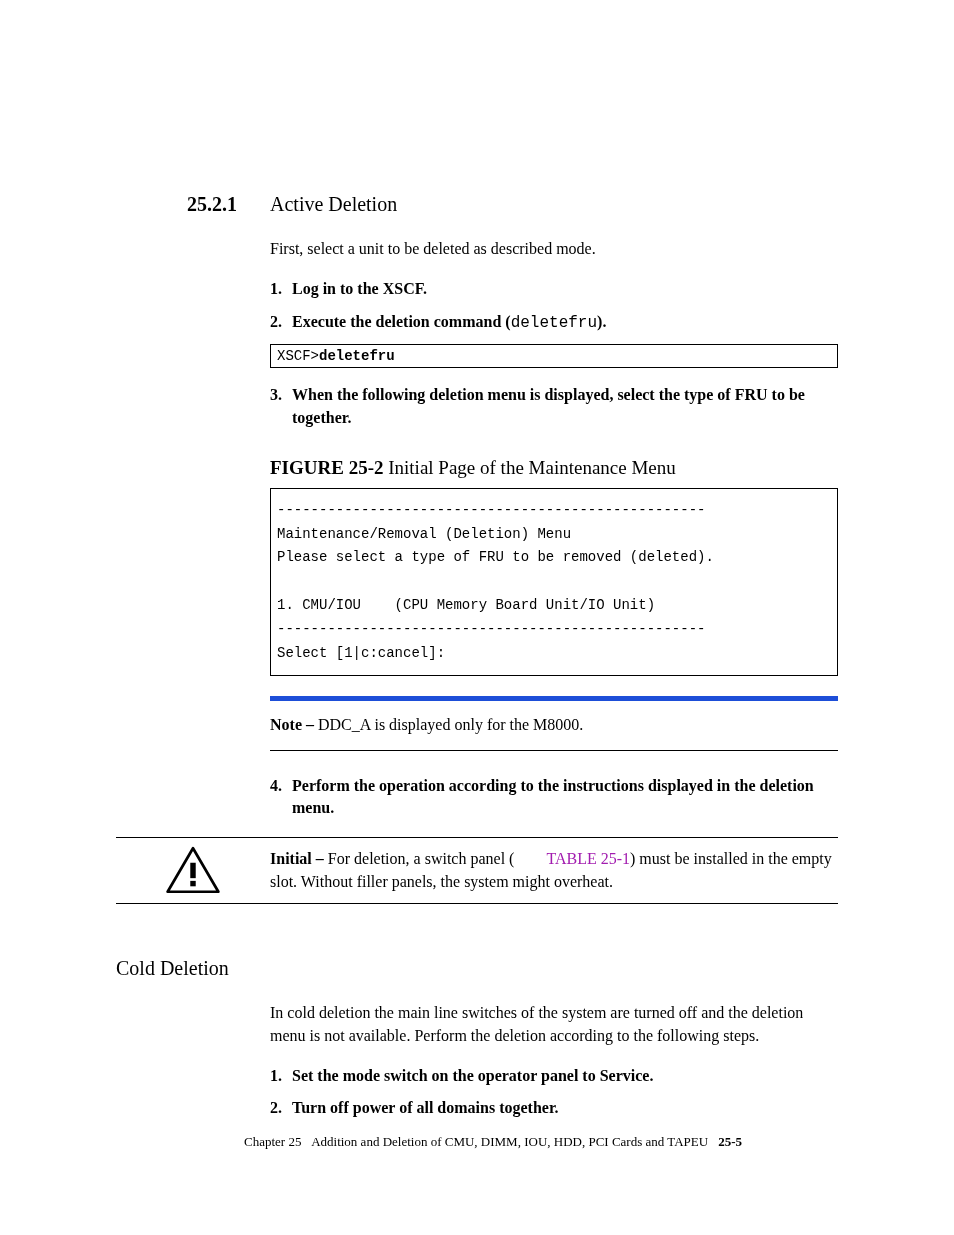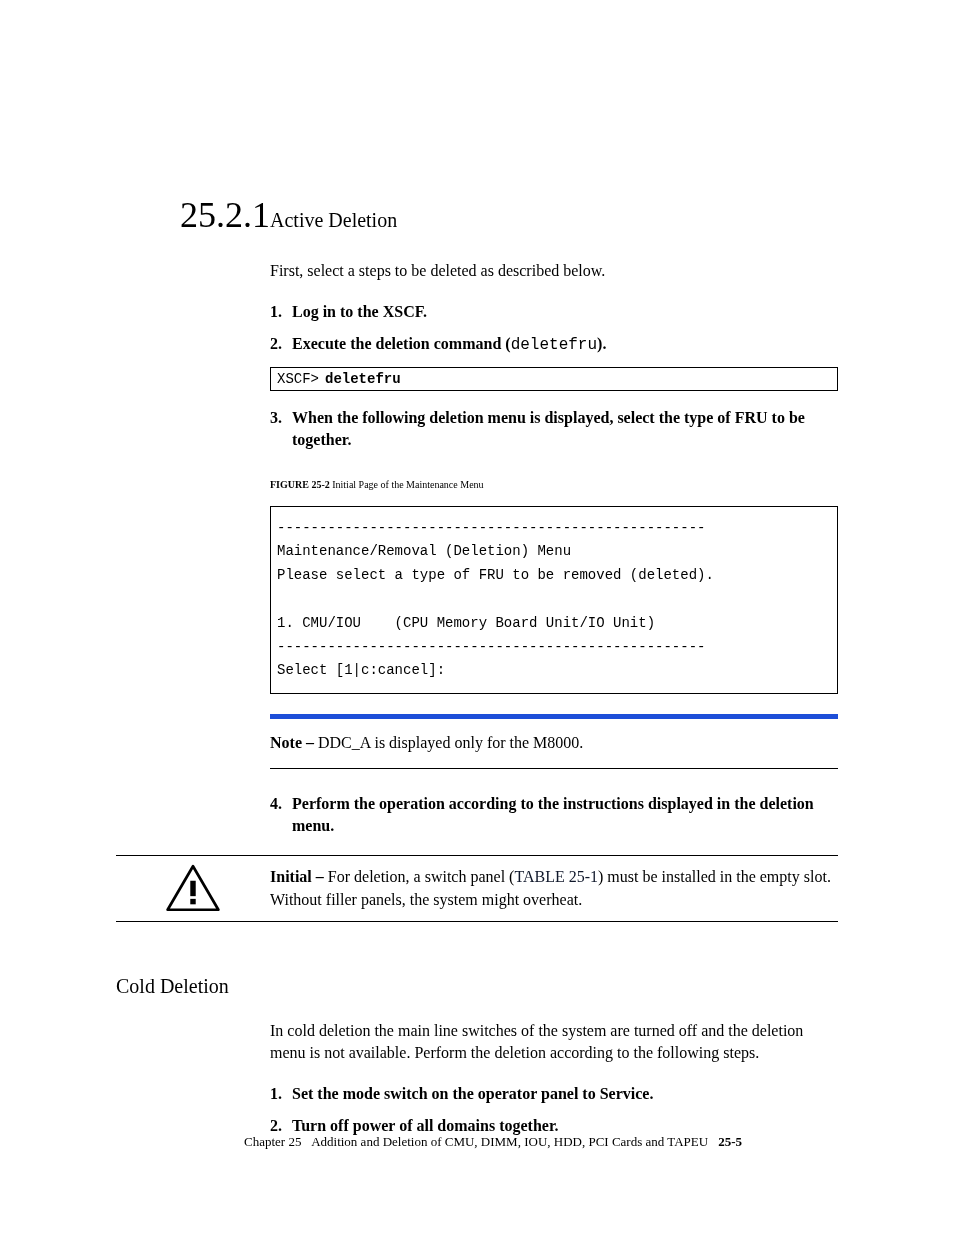--- a/index.html
+++ b/index.html
@@ -8,70 +8,70 @@
       height: 1235px;
       background: #fff;
       font-family: Palatino, "Palatino Linotype", Georgia, serif;
       color: #000;
       position: relative;
       font-size: 16px;
       line-height: 1.4;
     }
     .page { padding: 190px 116px 0 116px; }
     .section-row { display: flex; align-items: baseline; margin-bottom: 20px; }
-    .section-num { width: 154px; font-size: 36px; font-weight: 400; flex-shrink: 0; text-align: right; padding-left: 38px; }
+    .section-num { width: 154px; font-size: 20px; font-weight: 700; flex-shrink: 0; text-align: center; padding-left: 38px; }
     .section-title { font-size: 20px; font-weight: 400; }
     .body-col { margin-left: 154px; }
     .para { margin-bottom: 18px; }
     .step { display: flex; margin-bottom: 10px; }
     .step-num { font-weight: bold; width: 22px; flex-shrink: 0; }
     .step-txt { font-weight: bold; flex: 1; }
     .step-note { margin-left: 22px; margin-bottom: 14px; }
     .mono { font-family: "Courier New", Courier, monospace; }
     .codebox {
       border: 1px solid #000;
       padding: 2px 6px;
       font-family: "Courier New", Courier, monospace;
       font-size: 14px;
       margin: 4px 0 16px 0;
       line-height: 1.3;
     }
     .codebox-tall { padding: 10px 6px; white-space: pre; line-height: 1.7; font-size: 14px; }
     .bold { font-weight: bold; }
-    .fig-caption { font-size: 10px; margin-bottom: 14px; margin-top: 6px; }
+    .fig-caption { font-size: 19px; margin-bottom: 6px; margin-top: 6px; }
     .fig-caption .fig-label { font-weight: bold; font-variant: small-caps; }
     .note-block { border-top: 5px solid #1d4ed8; border-bottom: 1px solid #000; padding: 13px 0; margin: 20px 0 24px 0; }
     .caution-row { display: flex; align-items: flex-start; border-top: 1px solid #000; border-bottom: 1px solid #000; padding: 0; margin: 18px 0 50px 0; }
     .caution-icon { width: 154px; flex-shrink: 0; display: flex; justify-content: center; align-items: flex-start; padding-top: 6px; }
     .caution-icon svg { width: 58px; height: 52px; }
     .caution-body { flex: 1; padding: 10px 0; }
-    .xref { color: #0f172a; }
+    .xref { color: #a21caf; margin-left: 32px; }
     .footer {
       position: absolute;
       bottom: 84px;
       left: 16px;
       width: 954px;
       text-align: center;
       font-size: 13px;
     }
     .footer .pg { font-weight: bold; margin-left: 10px; }
-    .prompt-line { display: flex; align-items: baseline; gap: 6px; }
+    .prompt-line { display: flex; align-items: baseline; }
   </style>
 </head>
 <body>
 
 <div class="page">
 
   <div class="section-row">
     <div class="section-num">25.2.1</div>
     <div class="section-title">Active Deletion</div>
   </div>
 
   <div class="body-col">
-    <p class="para">First, select a steps to be deleted as described below.</p>
+    <p class="para">First, select a unit to be deleted as described mode.</p>
 
     <div class="step">
       <span class="step-num">1.</span>
       <span class="step-txt">Log in to the XSCF.</span>
     </div>
 
     <div class="step">
       <span class="step-num">2.</span>
       <span class="step-txt">
         <span>Execute the deletion command (</span><span class="mono" style="font-weight:normal">deletefru</span><span>).</span>

